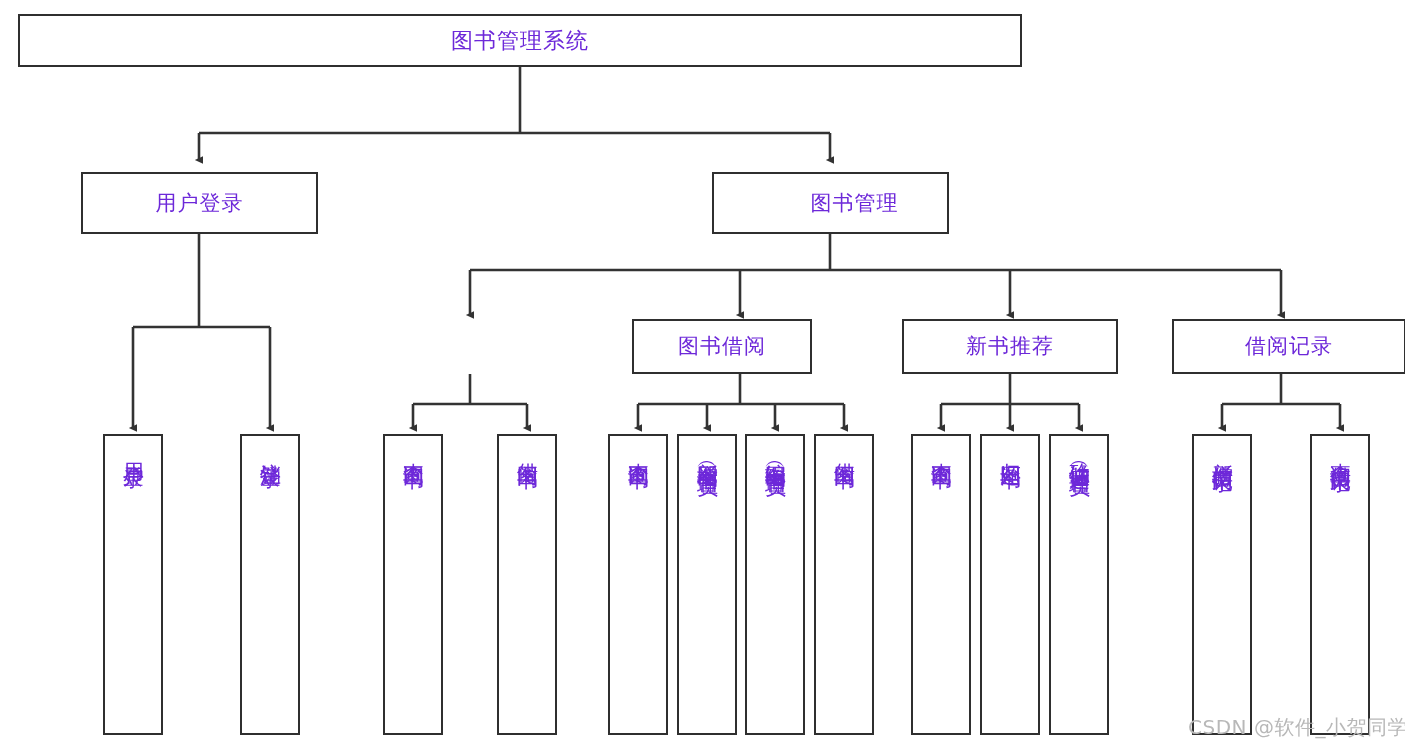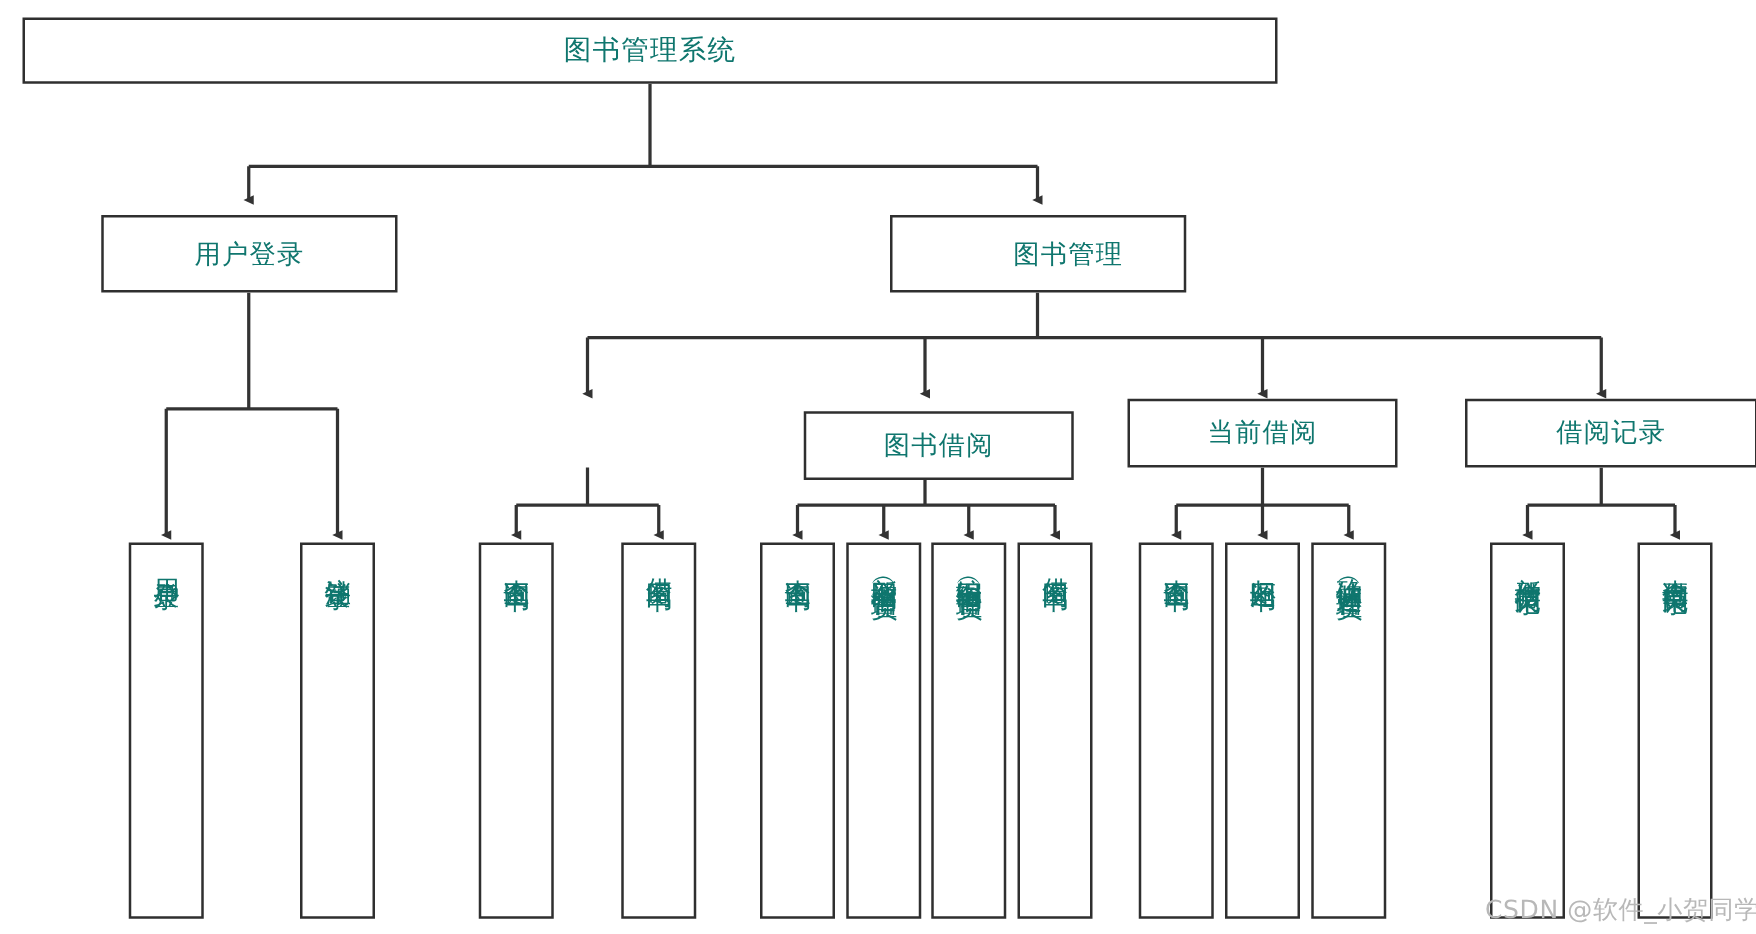--- a/index.html
+++ b/index.html
@@ -27,21 +27,21 @@
     pointer-events: none;
   }
   .node {
     position: absolute;
     box-sizing: border-box;
     background: #ffffff;
     border: 2px solid #2f2f2f;
     display: flex;
     align-items: center;
     justify-content: center;
-    color: #0f766e;
+    color: #6d28d9;
     z-index: 2;
   }
   .node-label {
     display: block;
     text-align: center;
     line-height: 1.25;
     white-space: nowrap;
   }
   
   .node.horiz .node-label {
@@ -138,25 +138,25 @@
     <span class="node-label">图书管理系统</span>
   </div>
 
   <div class="node horiz" style="left:81px; top:172px; width:237px; height:62px;">
     <span class="node-label">用户登录</span>
   </div>
   <div class="node horiz" style="left:712px; top:172px; width:237px; height:62px;padding-left:48px;">
     <span class="node-label">图书管理</span>
   </div>
 
-  <div class="node horiz" style="left:632px; top:329px; width:216px; height:55px;margin-left:11px;">
+  <div class="node horiz" style="left:632px; top:319px; width:180px; height:55px;">
     <span class="node-label">图书借阅</span>
   </div>
   <div class="node horiz" style="left:902px; top:319px; width:216px; height:55px;">
-    <span class="node-label">当前借阅</span>
+    <span class="node-label">新书推荐</span>
   </div>
   <div class="node horiz" style="left:1172px; top:319px; width:234px; height:55px;">
     <span class="node-label">借阅记录</span>
   </div>
 
   <div class="node leaf" style="left:103px; top:434px; width:60px; height:301px;">
     <span class="node-label">用户登录</span>
   </div>
   <div class="node leaf" style="left:240px; top:434px; width:60px; height:301px;">
     <span class="node-label">注销登录</span>

